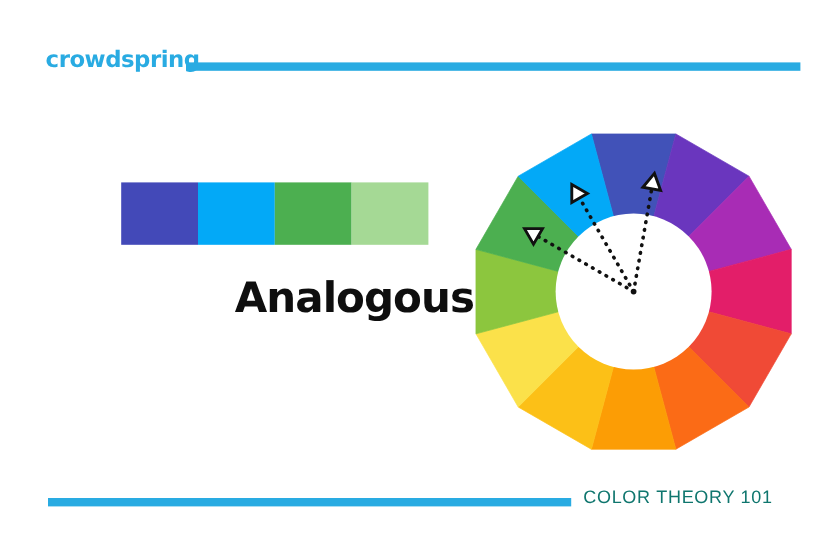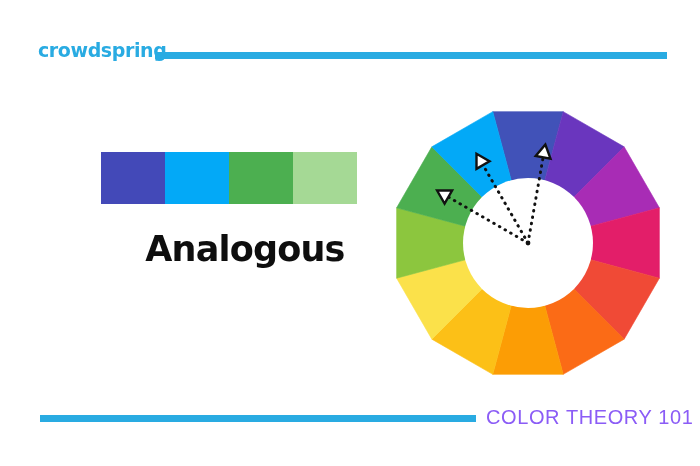--- a/index.html
+++ b/index.html
@@ -69,21 +69,21 @@
     top: 230px;
     width: 300px;
     text-align: center;
     font-family: "DejaVu Sans", sans-serif;
     font-weight: 700;
     font-size: 35px;
     line-height: 1.12;
     letter-spacing: -0.8px;
     color: #0e0e0e;
   }
-  #headline .hl-line { display: block; white-space: nowrap; }
+  #headline .hl-line { display: block; white-space: nowrap; text-align: right; }
 
   
   #wheel-wrap {
     position: absolute;
     left: 392px;
     top: 107px;
     width: 272px;
     height: 272px;
   }
   #wheel-wrap svg { display: block; }
@@ -102,24 +102,24 @@
     top: 15px;
     width: 436px;
     height: 7px;
     background: #29ABE2;
   }
   #footer-label {
     position: absolute;
     left: 486px;
     top: 6px;
     font-family: "Liberation Sans", sans-serif;
-    font-size: 20px;
+    font-size: 15px;
     font-weight: 400;
     letter-spacing: 0.6px;
-    color: #8b5cf6;
+    color: #0f766e;
     white-space: nowrap;
   }
 </style>
 </head>
 <body>
 
 <div id="canvas">
 
   <div id="header">
     <div id="brand-logo">crowdspring</div>

